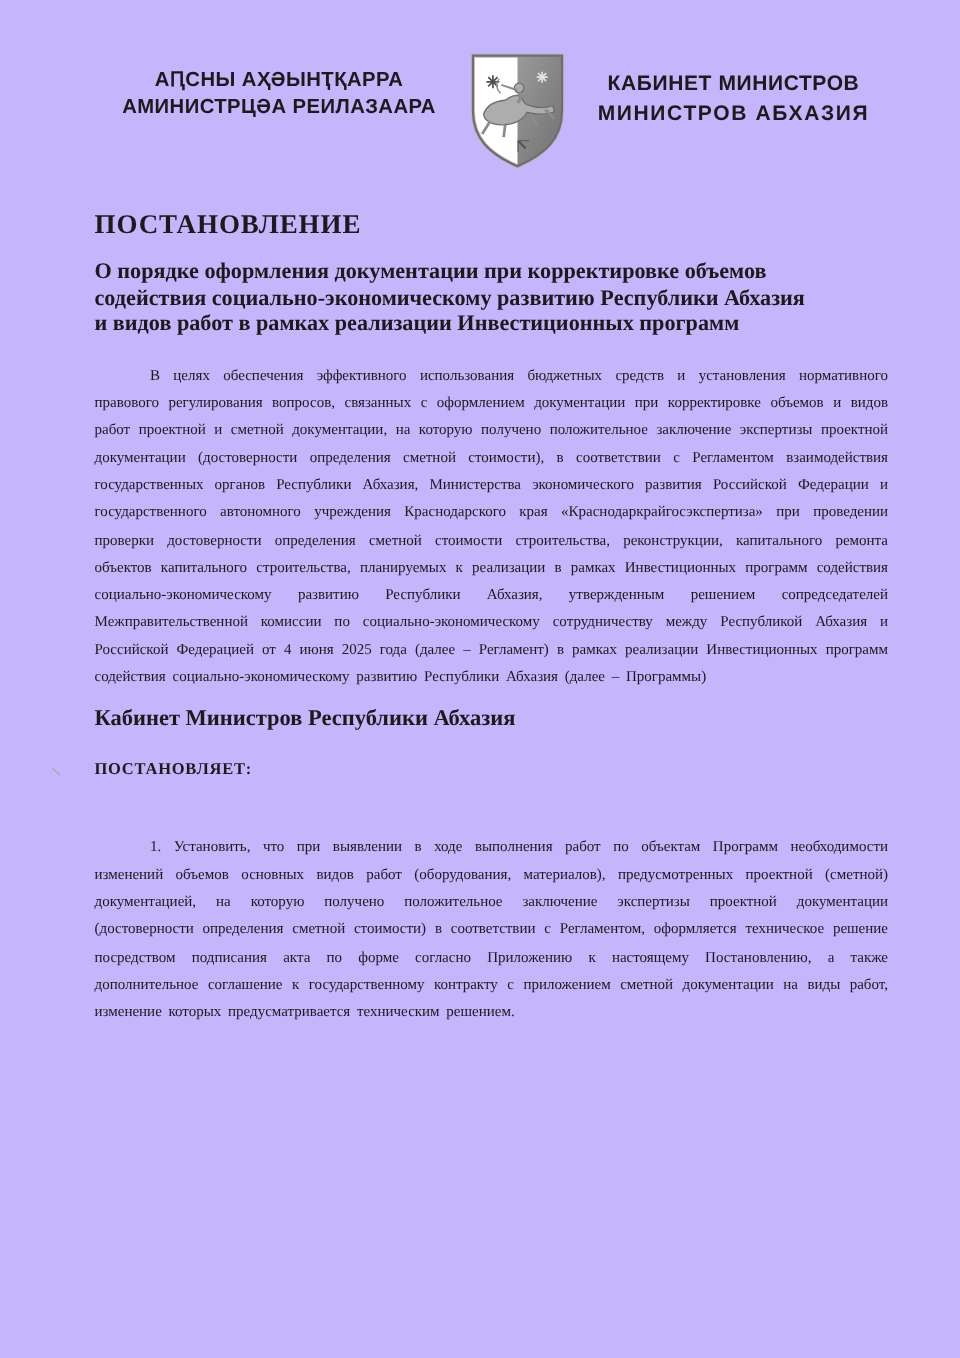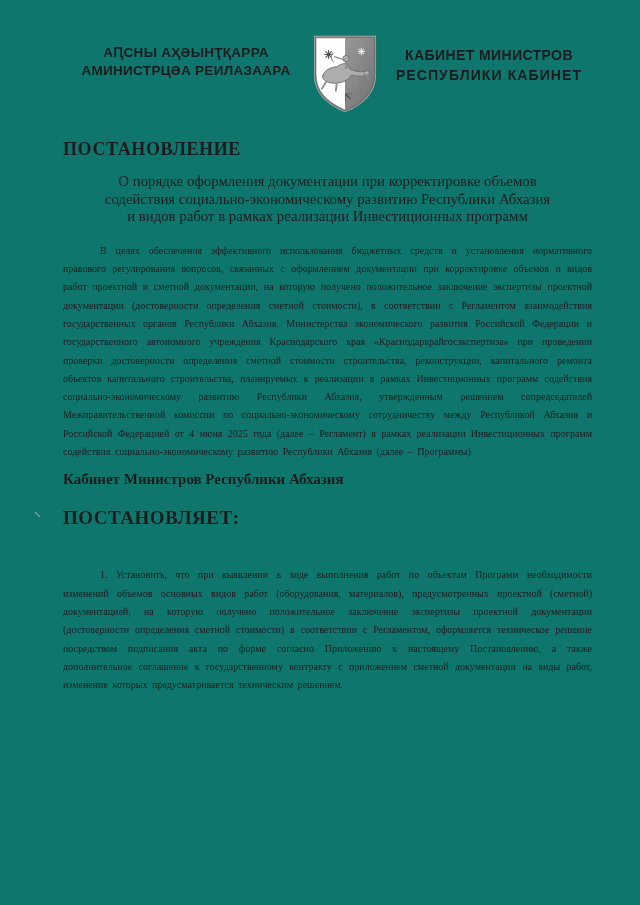--- a/index.html
+++ b/index.html
@@ -1,21 +1,21 @@
 <!DOCTYPE html>
 <html lang="ru"><head>
 <meta charset="utf-8">
 <style>
   html, body { margin: 0; padding: 0; background: #e8e8e8; }
   .page {
     position: relative;
     width: 640px;
     height: 905px;
     margin: 0 auto;
-    background: #0f766e;
+    background: #c4b5fd;
     font-family: "Liberation Serif", serif;
     color: #1b1b1b;
     overflow: hidden;
   }
 
   
   .letterhead { position: absolute; top: 0; left: 0; width: 100%; height: 130px; }
   .org {
     position: absolute;
     font-family: "Liberation Sans", sans-serif;
@@ -38,43 +38,43 @@
   
   .main { position: absolute; top: 139px; left: 63px; width: 529px; }
 
   .doc-title {
     font-weight: bold;
     font-size: 18px;
     letter-spacing: 0.6px;
   }
   .doc-subject {
     margin: 13px auto 0;
-    text-align: center;
-    font-weight: normal;
+    text-align: left;
+    font-weight: bold;
     font-size: 14.8px;
     line-height: 17.6px;
   }
   .para {
     margin: 0;
     margin-top: 16px;
     text-align: justify;
     text-indent: 37px;
     font-size: 10px;
     line-height: 18.3px;
     word-spacing: 2px;
   }
   .center-bold {
     margin-top: 10px;
     text-align: left;
     font-weight: bold;
     font-size: 15px;
   }
   .resolves {
     margin-top: 19px;
-    font-size: 19px;
+    font-size: 11px;
     letter-spacing: 0.5px;
   }
   .para-item { margin-top: 37px; }
 
   
   .artifact {
     position: absolute;
     left: 34px; top: 514px;
     width: 7px; height: 0;
     border-top: 1.2px solid #a9a9a9;
@@ -143,21 +143,21 @@
             <g clip-path="url(#clipRight)" stroke="#dedede" transform="translate(34,59)">
               <path d="M-7.5 0 H7.5 M0 -7.5 V7.5 M-5.3 -5.3 L5.3 5.3 M-5.3 5.3 L5.3 -5.3"></path>
             </g>
           </g>
         </g>
       </svg>
     </div>
 
     <div class="org org-right">
       <div class="line1">КАБИНЕТ МИНИСТРОВ</div>
-      <div class="line2">РЕСПУБЛИКИ КАБИНЕТ</div>
+      <div class="line2">МИНИСТРОВ АБХАЗИЯ</div>
     </div>
 
   </div>
 
   <div class="main">
 
     <div class="doc-title">ПОСТАНОВЛЕНИЕ</div>
 
     <div class="doc-subject">
       <div>О порядке оформления документации при корректировке объемов</div>

